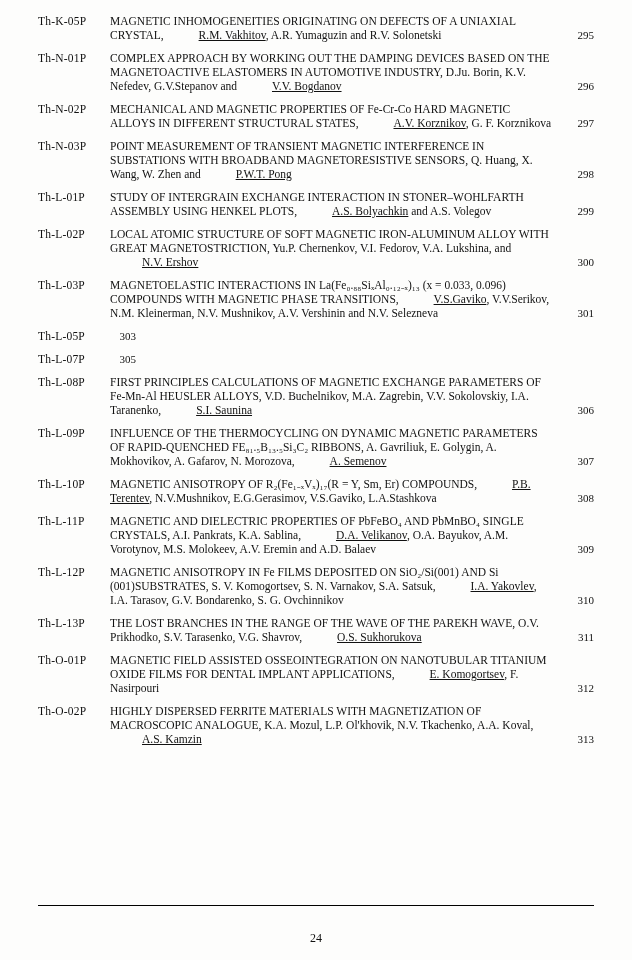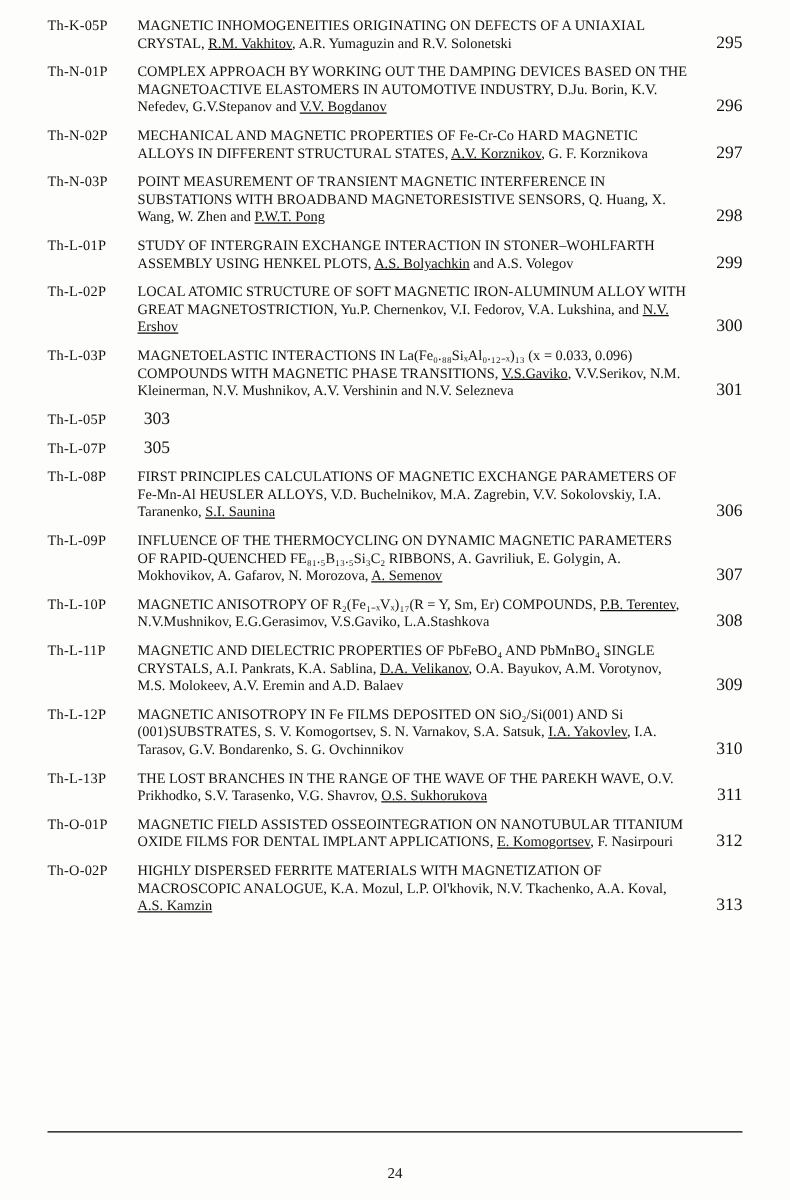--- a/index.html
+++ b/index.html
@@ -37,24 +37,24 @@
     flex: 1;
     font-size: 11.5px;
     line-height: 14px;
     padding-right: 16px;
   }
   .pagenum {
     flex: none;
     width: 26px;
     text-align: right;
     align-self: flex-end;
-    font-size: 14px;
+    font-size: 11px;
     line-height: 14px;
   }
-  .u { text-decoration: underline; }
+  .u { text-decoration: underline; margin-left: 32px; }
   .footer-rule {
     position: absolute;
     left: 38px;
     right: 38px;
     bottom: 54px;
     border-top: 1.6px solid #000;
     height: 0;
   }
   .footer-page {
     position: absolute;

